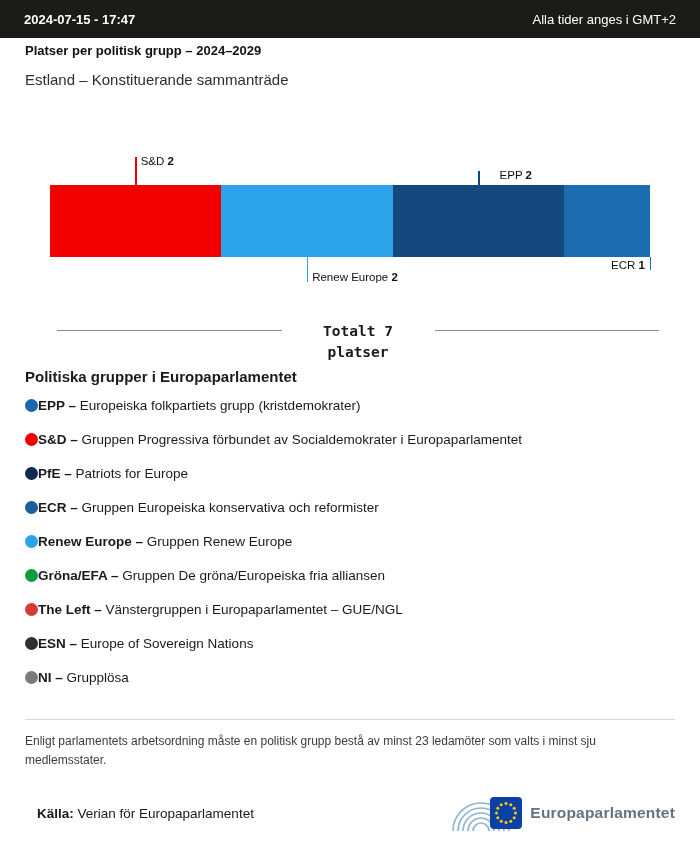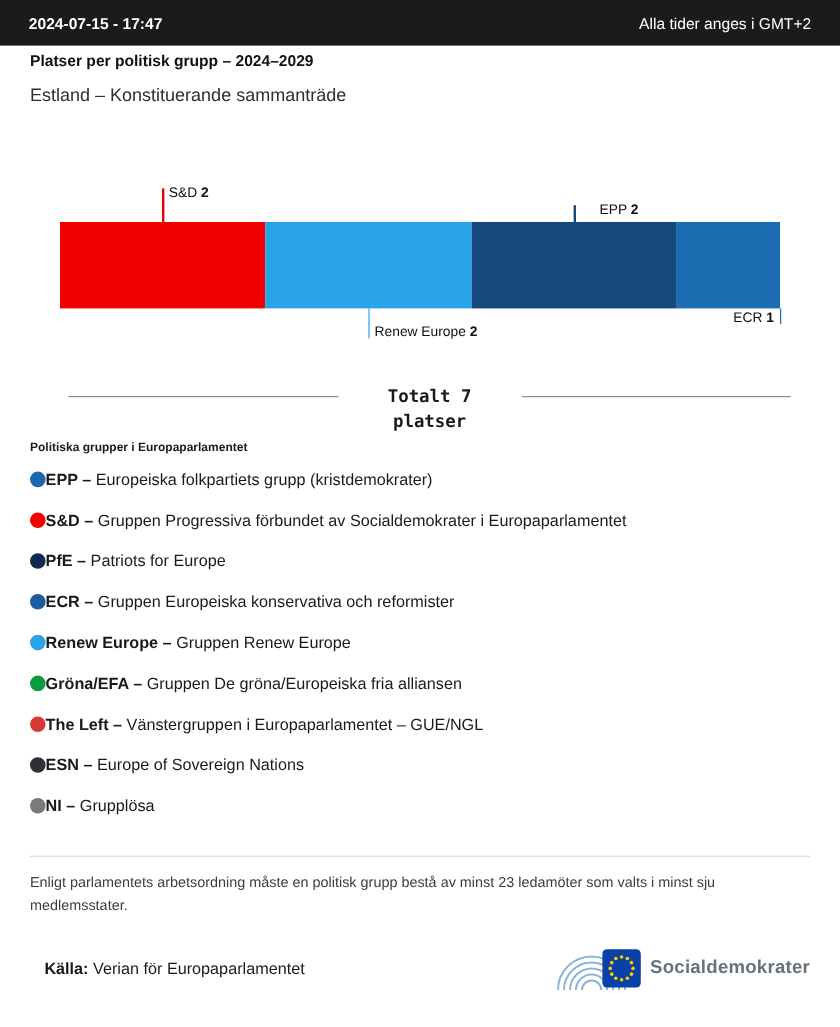--- a/index.html
+++ b/index.html
@@ -27,21 +27,21 @@
   .total-row { display:flex; margin-top:34px; }
   .rule { flex:1; height:1px; background:#8c8c8c; margin-top:11px; }
   .rule-left { margin-left:32px; }
   .rule-right { margin-right:16px; }
   .total-text {
     width:153px; text-align:center; white-space:pre-line;
     font-family:"DejaVu Sans Mono", monospace; font-weight:bold;
     font-size:14.5px; line-height:1.45; margin-top:2px;
   }
 
-  h2 { font-size:10px; font-weight:bold; margin:5px 0 0; }
+  h2 { font-size:15px; font-weight:bold; margin:5px 0 0; }
   .legend-list { margin-top:3px; }
   .legend-row { display:flex; align-items:center; height:34px; font-size:13.5px; }
   .dot { width:13px; height:13px; border-radius:50%; flex:0 0 13px; }
   .legend-text b { font-weight:bold; }
 
   hr.divider { border:none; border-top:1px solid #d8d8d8; margin:25px 0 0; }
   .footnote { font-size:12px; line-height:1.55; color:#3c3c3c; margin:12px 0 0; max-width:625px; }
 
   .source-row { display:flex; justify-content:space-between; align-items:center; margin-top:22px; }
   .source { font-size:13.5px; }
@@ -150,16 +150,16 @@
           <circle cx="65.2" cy="26.8" r="1.5"></circle>
           <circle cx="61.8" cy="30.2" r="1.5"></circle>
           <circle cx="57" cy="31.5" r="1.5"></circle>
           <circle cx="52.2" cy="30.2" r="1.5"></circle>
           <circle cx="48.8" cy="26.8" r="1.5"></circle>
           <circle cx="47.5" cy="22" r="1.5"></circle>
           <circle cx="48.8" cy="17.2" r="1.5"></circle>
           <circle cx="52.2" cy="13.8" r="1.5"></circle>
         </g>
       </svg>
-      <span class="logo-text">Socialdemokrater</span>
+      <span class="logo-text">Europaparlamentet</span>
     </div>
   </div>
 </div>
 
 </body></html>

